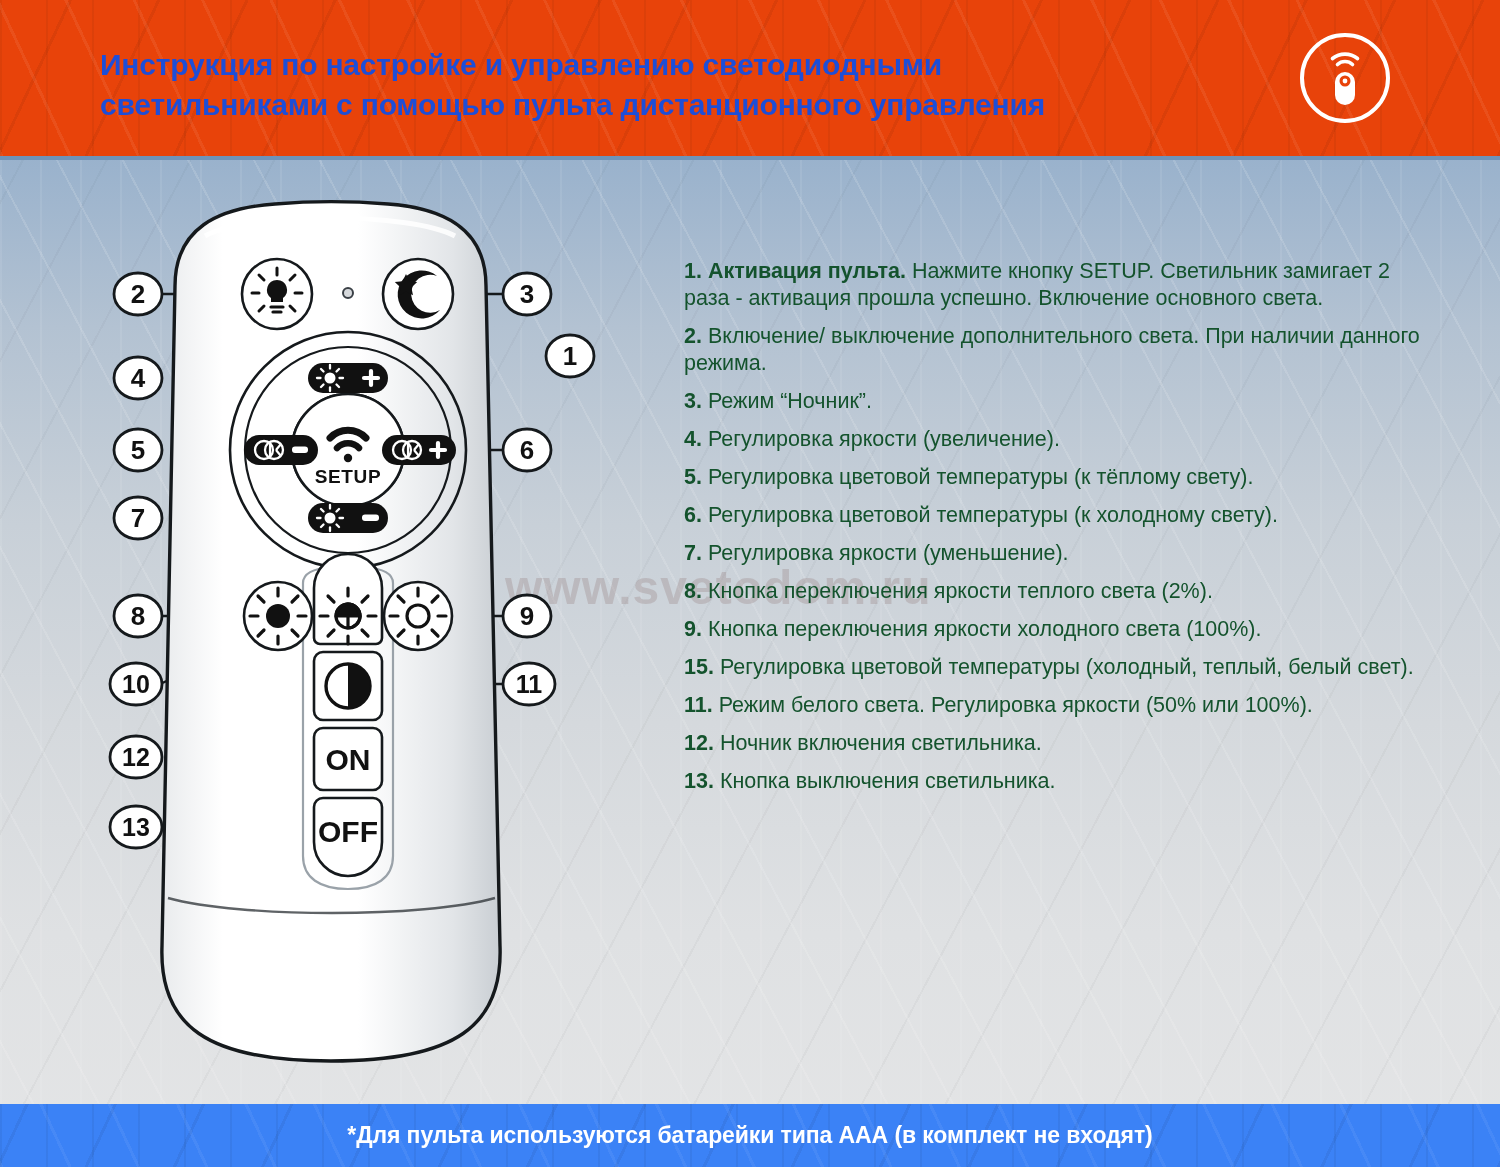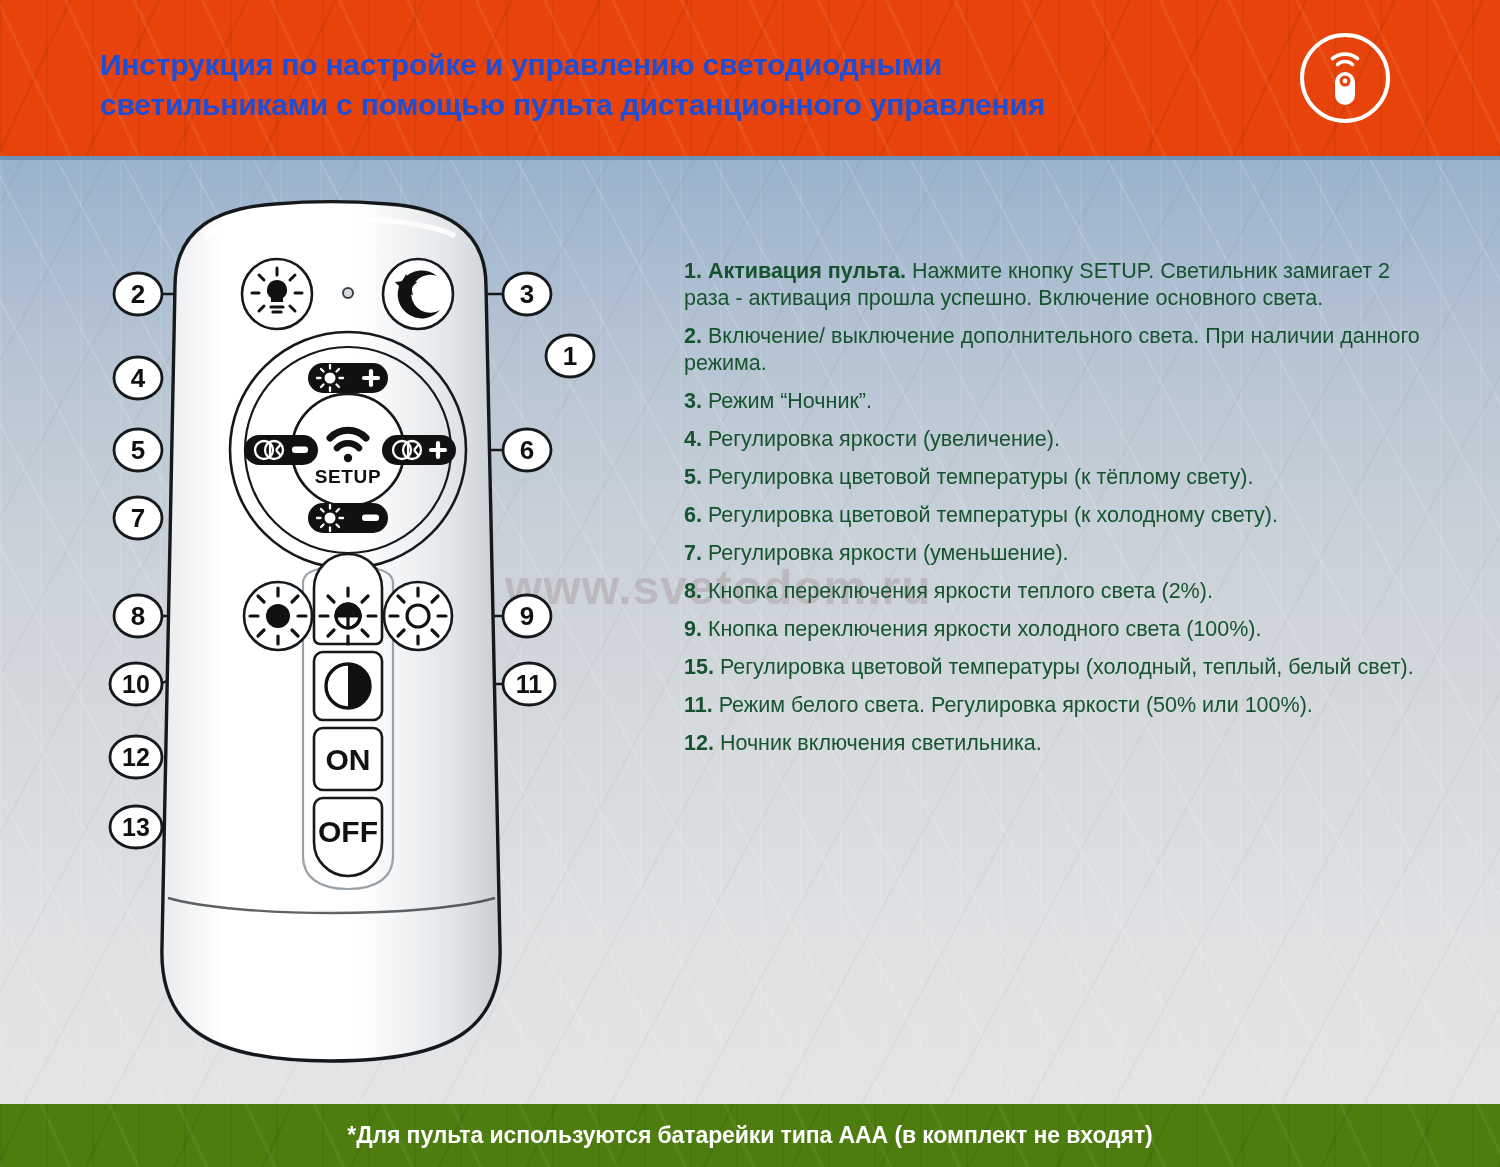--- a/index.html
+++ b/index.html
@@ -44,21 +44,21 @@
   .header-logo{
     position:absolute;left:1299px;top:32px;width:92px;height:92px;
   }
   .header-sep{
     position:absolute;left:0;top:156px;width:1500px;height:4px;background:#6f93b8;
   }
 
   
   .footer{
     position:absolute;left:0;top:1104px;width:1500px;height:63px;
-    background:#4d7c0f;overflow:hidden;
+    background:#3b82f6;overflow:hidden;
   }
   .footer .fstripes{
     position:absolute;left:0;top:0;width:1500px;height:63px;
     background-image:
       repeating-linear-gradient(65deg, rgba(255,255,255,0.06) 0px, rgba(255,255,255,0.06) 3px, rgba(0,0,0,0) 3px, rgba(0,0,0,0) 62px),
       repeating-linear-gradient(-65deg, rgba(0,0,0,0.06) 0px, rgba(0,0,0,0.06) 3px, rgba(0,0,0,0) 3px, rgba(0,0,0,0) 80px),
       repeating-linear-gradient(90deg, rgba(0,0,0,0.05) 0px, rgba(0,0,0,0.05) 2px, rgba(0,0,0,0) 2px, rgba(0,0,0,0) 46px);
   }
   .footer-note{
     position:absolute;left:0;top:0;width:1500px;height:63px;
@@ -390,20 +390,21 @@
       <div class="ins-item"><span class="num">3.</span> <span class="txt">Режим “Ночник”.</span></div>
       <div class="ins-item"><span class="num">4.</span> <span class="txt">Регулировка яркости (увеличение).</span></div>
       <div class="ins-item"><span class="num">5.</span> <span class="txt">Регулировка цветовой температуры (к тёплому свету).</span></div>
       <div class="ins-item"><span class="num">6.</span> <span class="txt">Регулировка цветовой температуры (к холодному свету).</span></div>
       <div class="ins-item"><span class="num">7.</span> <span class="txt">Регулировка яркости (уменьшение).</span></div>
       <div class="ins-item"><span class="num">8.</span> <span class="txt">Кнопка переключения яркости теплого света (2%).</span></div>
       <div class="ins-item"><span class="num">9.</span> <span class="txt">Кнопка переключения яркости холодного света (100%).</span></div>
       <div class="ins-item"><span class="num">15.</span> <span class="txt">Регулировка цветовой температуры (холодный, теплый, белый свет).</span></div>
       <div class="ins-item"><span class="num">11.</span> <span class="txt">Режим белого света. Регулировка яркости (50% или 100%).</span></div>
       <div class="ins-item"><span class="num">12.</span> <span class="txt">Ночник включения светильника.</span></div>
+      <div class="ins-item"><span class="num">13.</span> <span class="txt">Кнопка выключения светильника.</span></div>
     </div>
 
   <div class="footer">
     <div class="fstripes"></div>
     <div class="footer-note">*Для пульта используются батарейки типа ААА (в комплект не входят)</div>
   </div>
 
 </div>
 
 </body></html>

